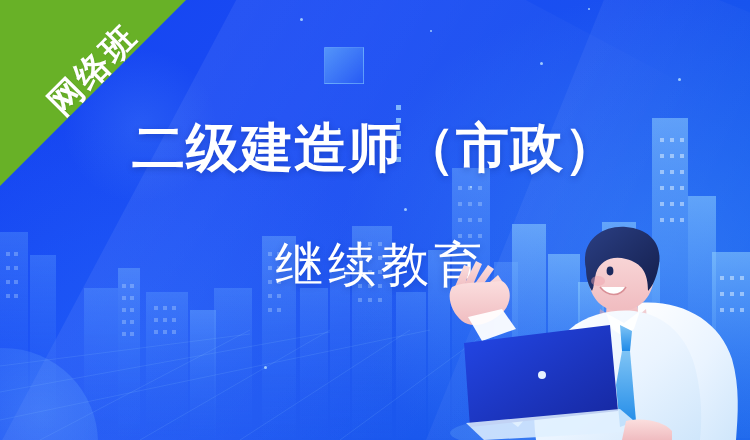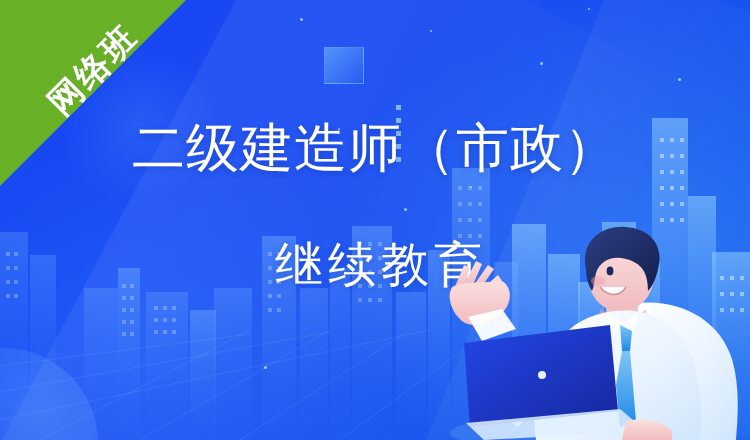--- a/index.html
+++ b/index.html
@@ -100,21 +100,21 @@
 
   
   .titles{
     position:absolute; left:0; top:0; width:750px; z-index:10;
     text-align:center; pointer-events:none;
   }
   .main-title{
     position:absolute; left:0; top:118px; width:750px;
     color:#ffffff;
     font-size:53px;
-    font-weight:normal;
+    font-weight:bold;
     letter-spacing:1px;
     line-height:1.12;
     text-shadow:0 2px 6px rgba(6,30,120,.30);
     white-space:nowrap;
   }
   .sub-title{
     position:absolute; left:6px; top:238px; width:750px;
     color:#ffffff;
     font-size:48px;
     font-weight:500;

